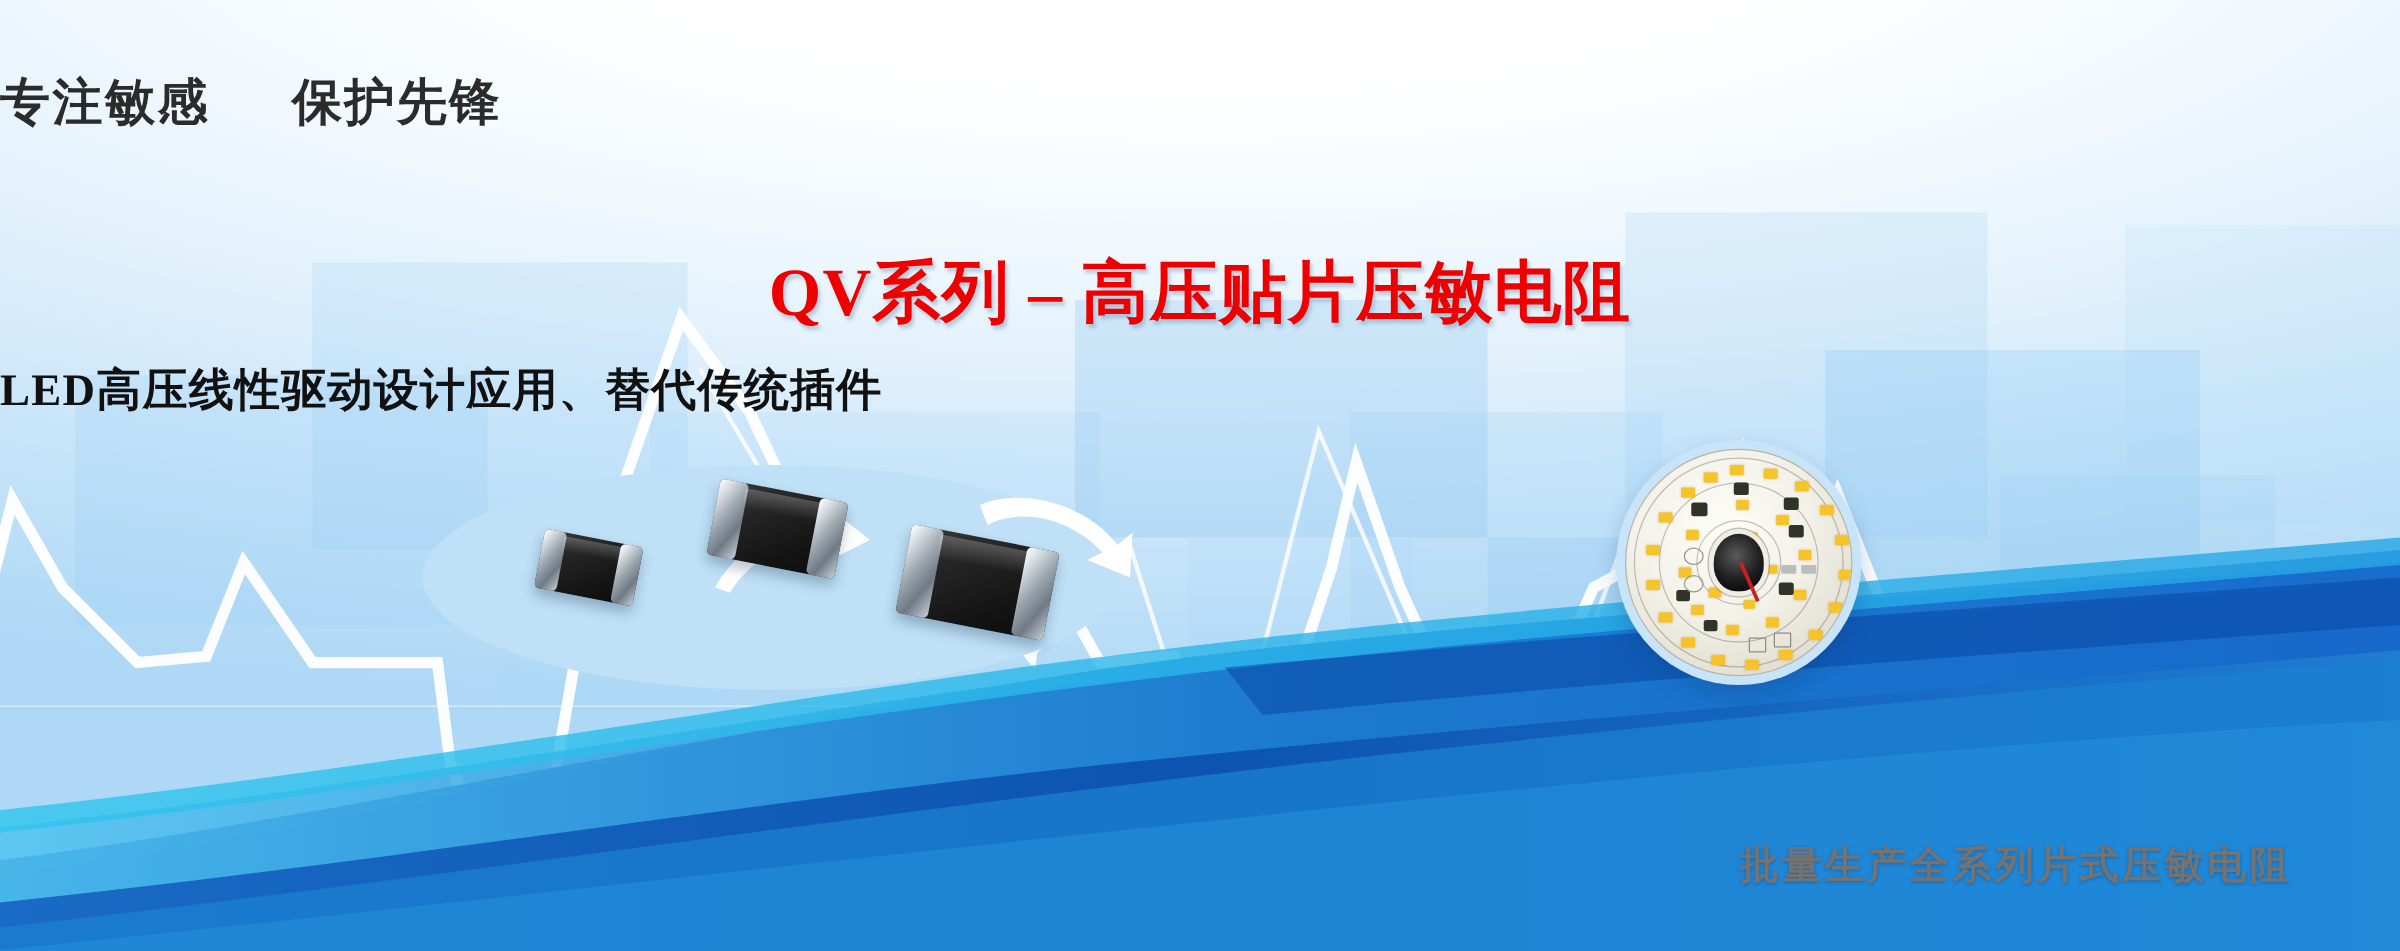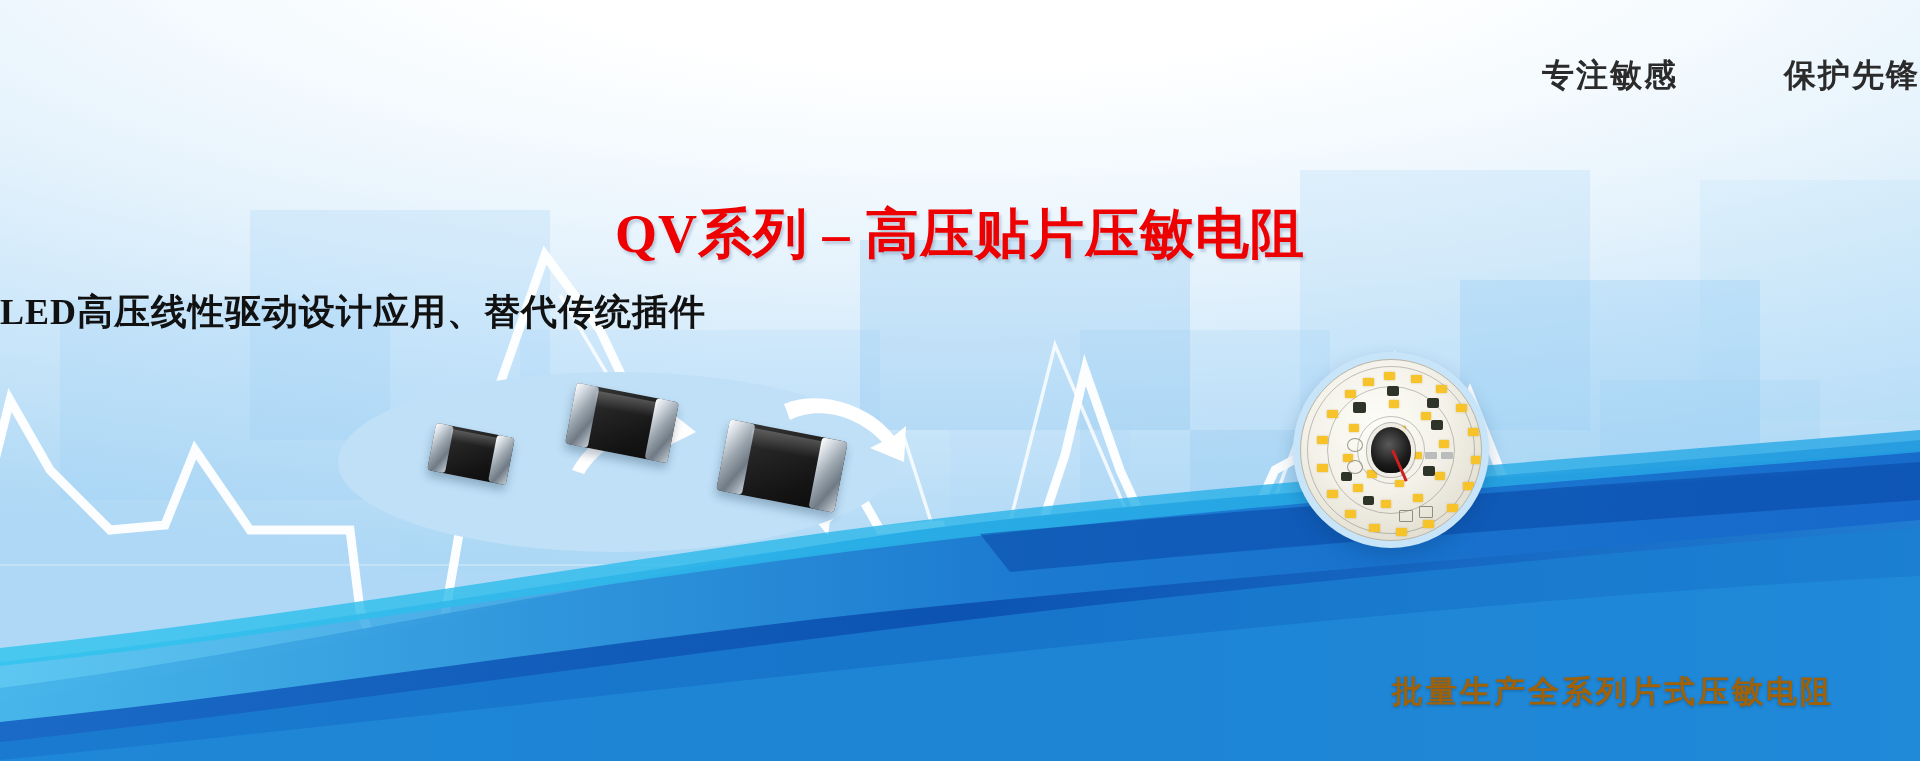--- a/index.html
+++ b/index.html
@@ -28,23 +28,23 @@
 
   
   .waves-svg{ position:absolute; left:0; top:0; width:100%; height:100%; }
 
   
   .bands-svg{ position:absolute; left:0; bottom:0; width:100%; height:100%; }
 
   
   .tagline{
     position:absolute; left:0; top:54px; width:100%;
-    text-align:right;
-    font-family:Liberation Mono, monospace;
-    font-size:32px; font-weight:600; color:#2b2b2b;
+    text-align:left;
+    font-family:Liberation Sans, sans-serif;
+    font-size:40px; font-weight:600; color:#2b2b2b;
     letter-spacing:2px;
     white-space:pre;
   }
   .title{
     position:absolute; left:0; top:198px; width:100%;
     text-align:center;
     font-family:"Liberation Serif", serif;
     font-size:54px; font-weight:bold; color:#ee0000;
     letter-spacing:1px;
     text-shadow:2px 3px 3px rgba(120,150,180,.45);
@@ -53,21 +53,21 @@
   .subtitle{
     position:absolute; left:0; top:288px; width:100%;
     font-family:"Liberation Serif", serif;
     font-size:36px; font-weight:bold; color:#111111;
     letter-spacing:1px;
     white-space:pre;
   }
   .footnote{
     position:absolute; right:86px; bottom:48px;
     font-family:"Liberation Serif", serif;
-    font-size:31px; font-weight:bold; color:#a16207;
+    font-size:31px; font-weight:bold; color:#737373;
     letter-spacing:3px;
     white-space:pre;
     text-shadow:0 1px 3px rgba(0,40,90,.35);
   }
 
   
   .stage-ellipse{
     position:absolute;
     left:338px; top:372px; width:558px; height:180px;
     background:#bfe0f7;

